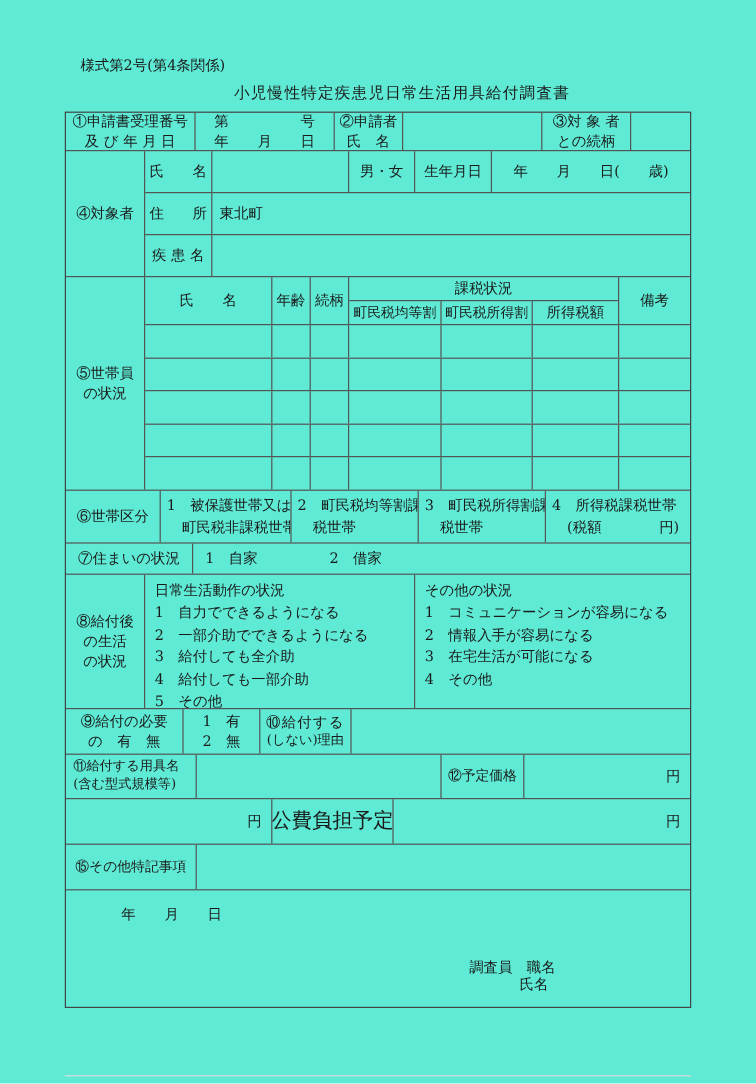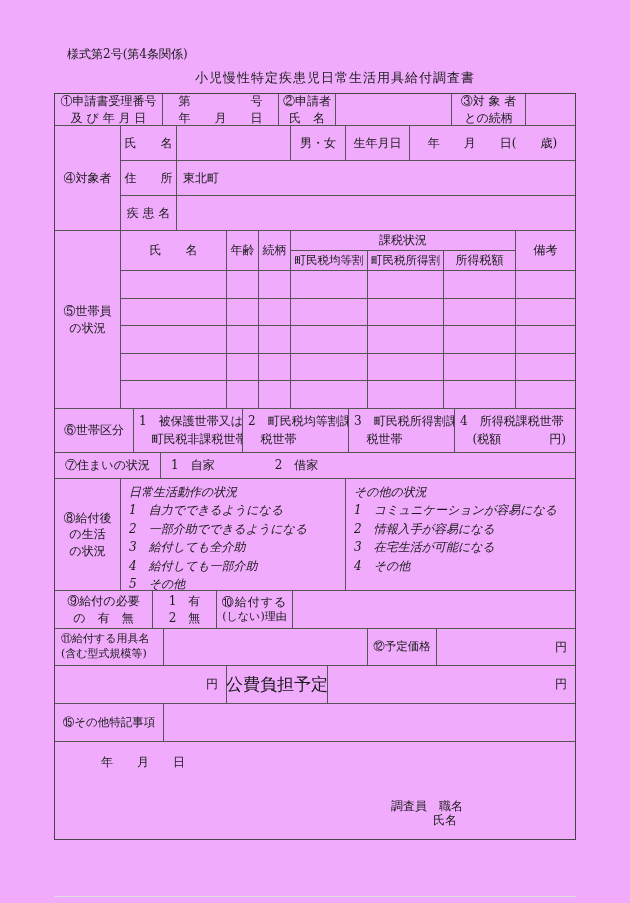--- a/index.html
+++ b/index.html
@@ -1,19 +1,19 @@
 <!DOCTYPE html>
 <html><head>
 <meta charset="utf-8">
 <style>
   html,body{margin:0;padding:0;background:#fff;}
   body{width:630px;height:903px;position:relative;
        font-family:"DejaVu Serif","Liberation Serif",serif;
        color:#1a1a1a;font-size:12px;}
-  .sheet{position:absolute;inset:0;background:#f0abfc;}
+  .sheet{position:absolute;inset:0;background:#5eead4;}
   .form-number{position:absolute;left:67px;top:46px;font-size:12px;white-space:pre;}
   .doc-title{position:absolute;left:0;top:69px;width:630px;text-align:center;
              font-size:13px;letter-spacing:1px;white-space:pre;padding-left:20px;}
   .grid{position:absolute;left:54px;top:93px;width:522px;height:747px;
         border:1px solid #444;box-sizing:border-box;display:flex;flex-direction:column;}
   .sec{display:flex;flex-direction:row;box-sizing:border-box;border-bottom:1px solid #555;flex:0 0 auto;}
   .sec.last{border-bottom:none;}
   .cell{box-sizing:border-box;border-right:1px solid #555;display:flex;flex-direction:column;
         justify-content:center;align-items:center;text-align:center;line-height:1.35;
         white-space:pre;overflow:hidden;}
@@ -21,21 +21,21 @@
   .cell.left{align-items:flex-start;text-align:left;}
   .cell.pad{padding:2px 6px;}
   .vcol{display:flex;flex-direction:column;box-sizing:border-box;}
   .vrow{display:flex;flex-direction:row;box-sizing:border-box;border-bottom:1px solid #555;}
   .vrow.last{border-bottom:none;}
   .fill{flex:1 1 auto;}
   .unit-right{align-items:flex-end;padding-right:8px;}
   .small{font-size:11px;}
   .opt-lines{padding:2px 5px;line-height:1.45;}
   .opt-lines .ln2{padding-left:1.05em;}
-  .list{line-height:1.54;font-style:italic;}
+  .list{line-height:1.54;}
   .footer-area{position:relative;}
   .abs{position:absolute;white-space:pre;}
   .page-edge{position:absolute;left:54px;top:896px;width:522px;border-top:1px solid #ddd;}
 </style>
 </head>
 <body>
 
 <div class="sheet">
 
   <div class="form-number">様式第2号(第4条関係)</div>

